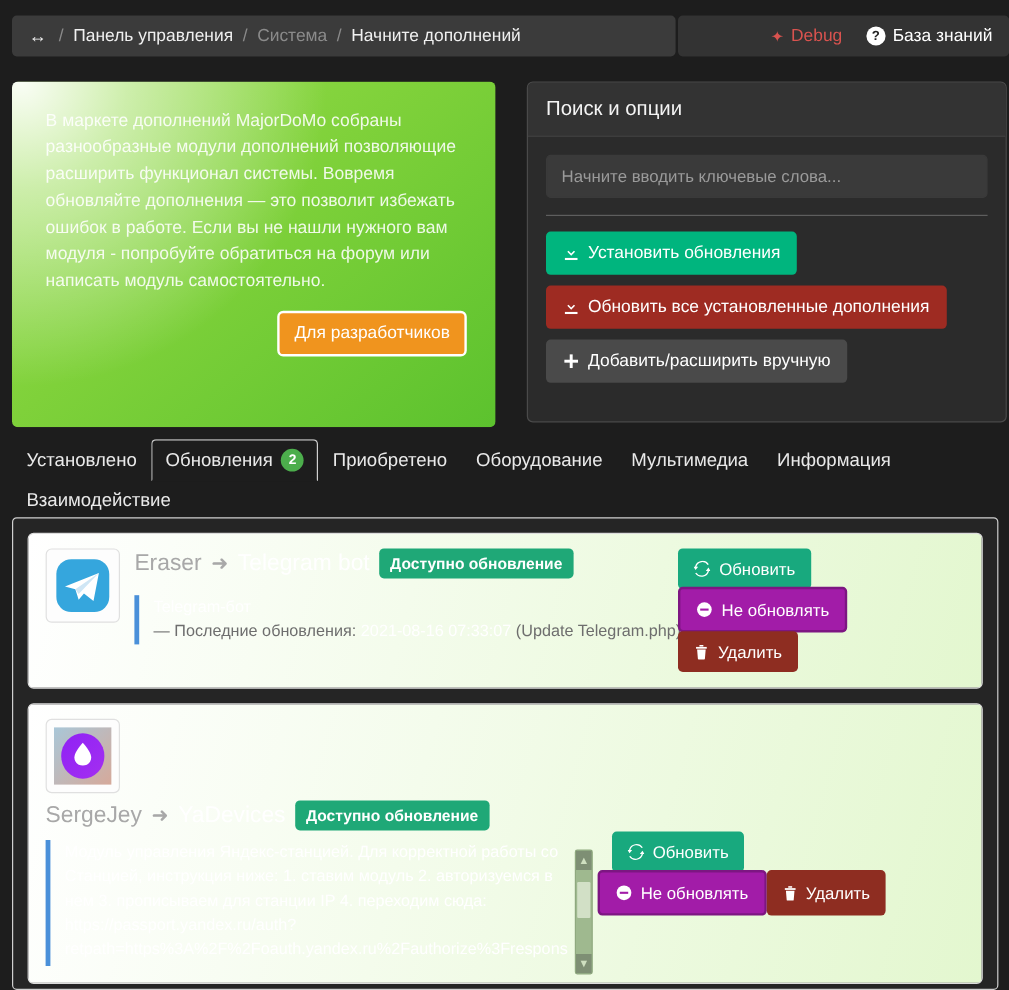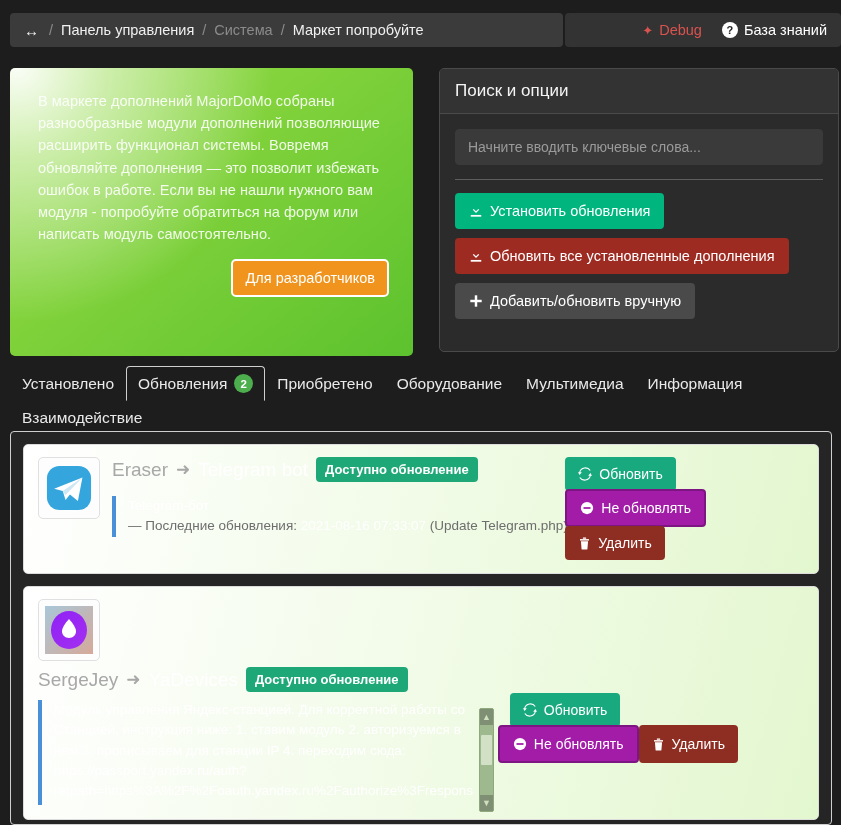--- a/index.html
+++ b/index.html
@@ -188,21 +188,21 @@
 <div class="page">
 
   <div class="topbar">
     <div class="crumbs">
       <span class="arrows-icon">↔</span>
       <span class="crumb-sep">/</span>
       <span class="crumb">Панель управления</span>
       <span class="crumb-sep">/</span>
       <span class="crumb muted">Система</span>
       <span class="crumb-sep">/</span>
-      <span class="crumb">Маркет попробуйте</span>
+      <span class="crumb">Начните дополнений</span>
     </div>
     <div class="topbar-right">
       <div class="top-link debug">
         <span class="star-icon">✦</span>
         <span>Debug</span>
       </div>
       <div class="top-link kb">
         <span class="q-icon">?</span>
         <span>База знаний</span>
       </div>
@@ -247,21 +247,21 @@
       </div>
 
       <div class="btn-row">
         <button class="btn btn-gray">
           <span>
             <svg class="icon-svg" width="14" height="14" viewBox="0 0 16 16" fill="#fff">
               <rect x="6.6" y="1.5" width="2.8" height="13"></rect>
               <rect x="1.5" y="6.6" width="13" height="2.8"></rect>
             </svg>
           </span>
-          <span>Добавить/обновить вручную</span>
+          <span>Добавить/расширить вручную</span>
         </button>
       </div>
     </div>
   </div>
 
   <div class="tabs">
     <div class="tab-line">
       <div class="tab">
         <span>Установлено</span>
       </div>

